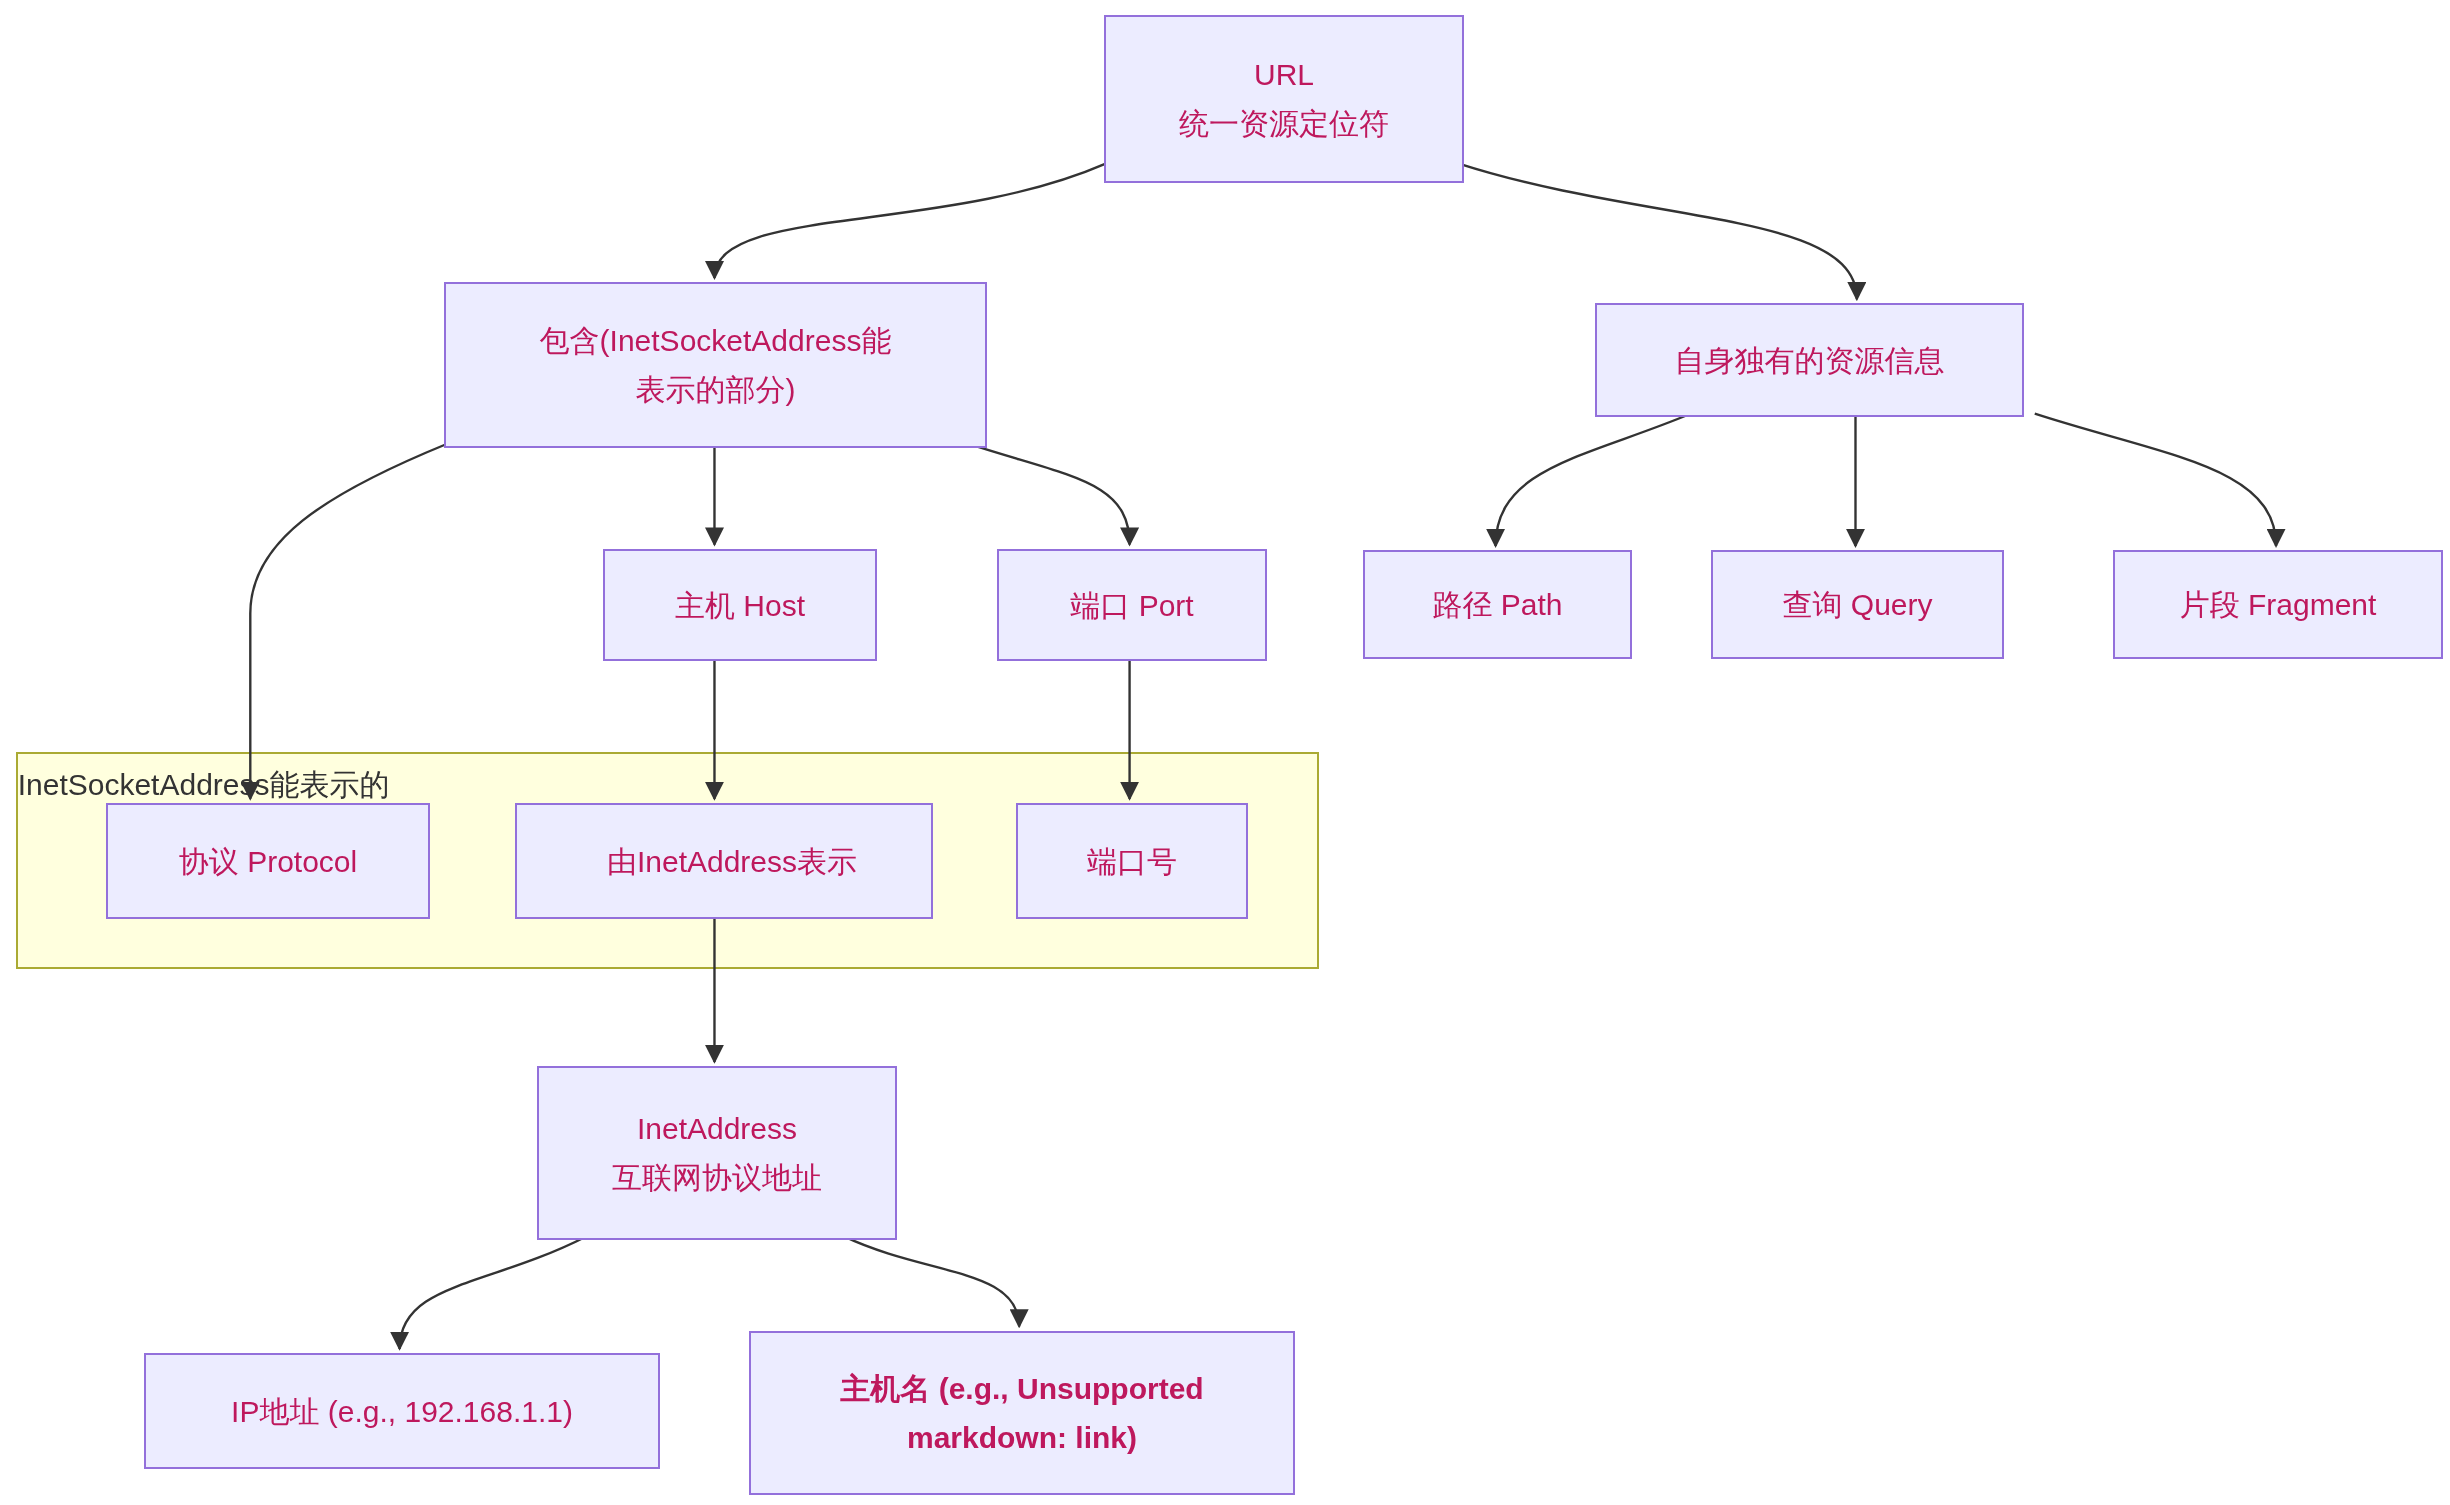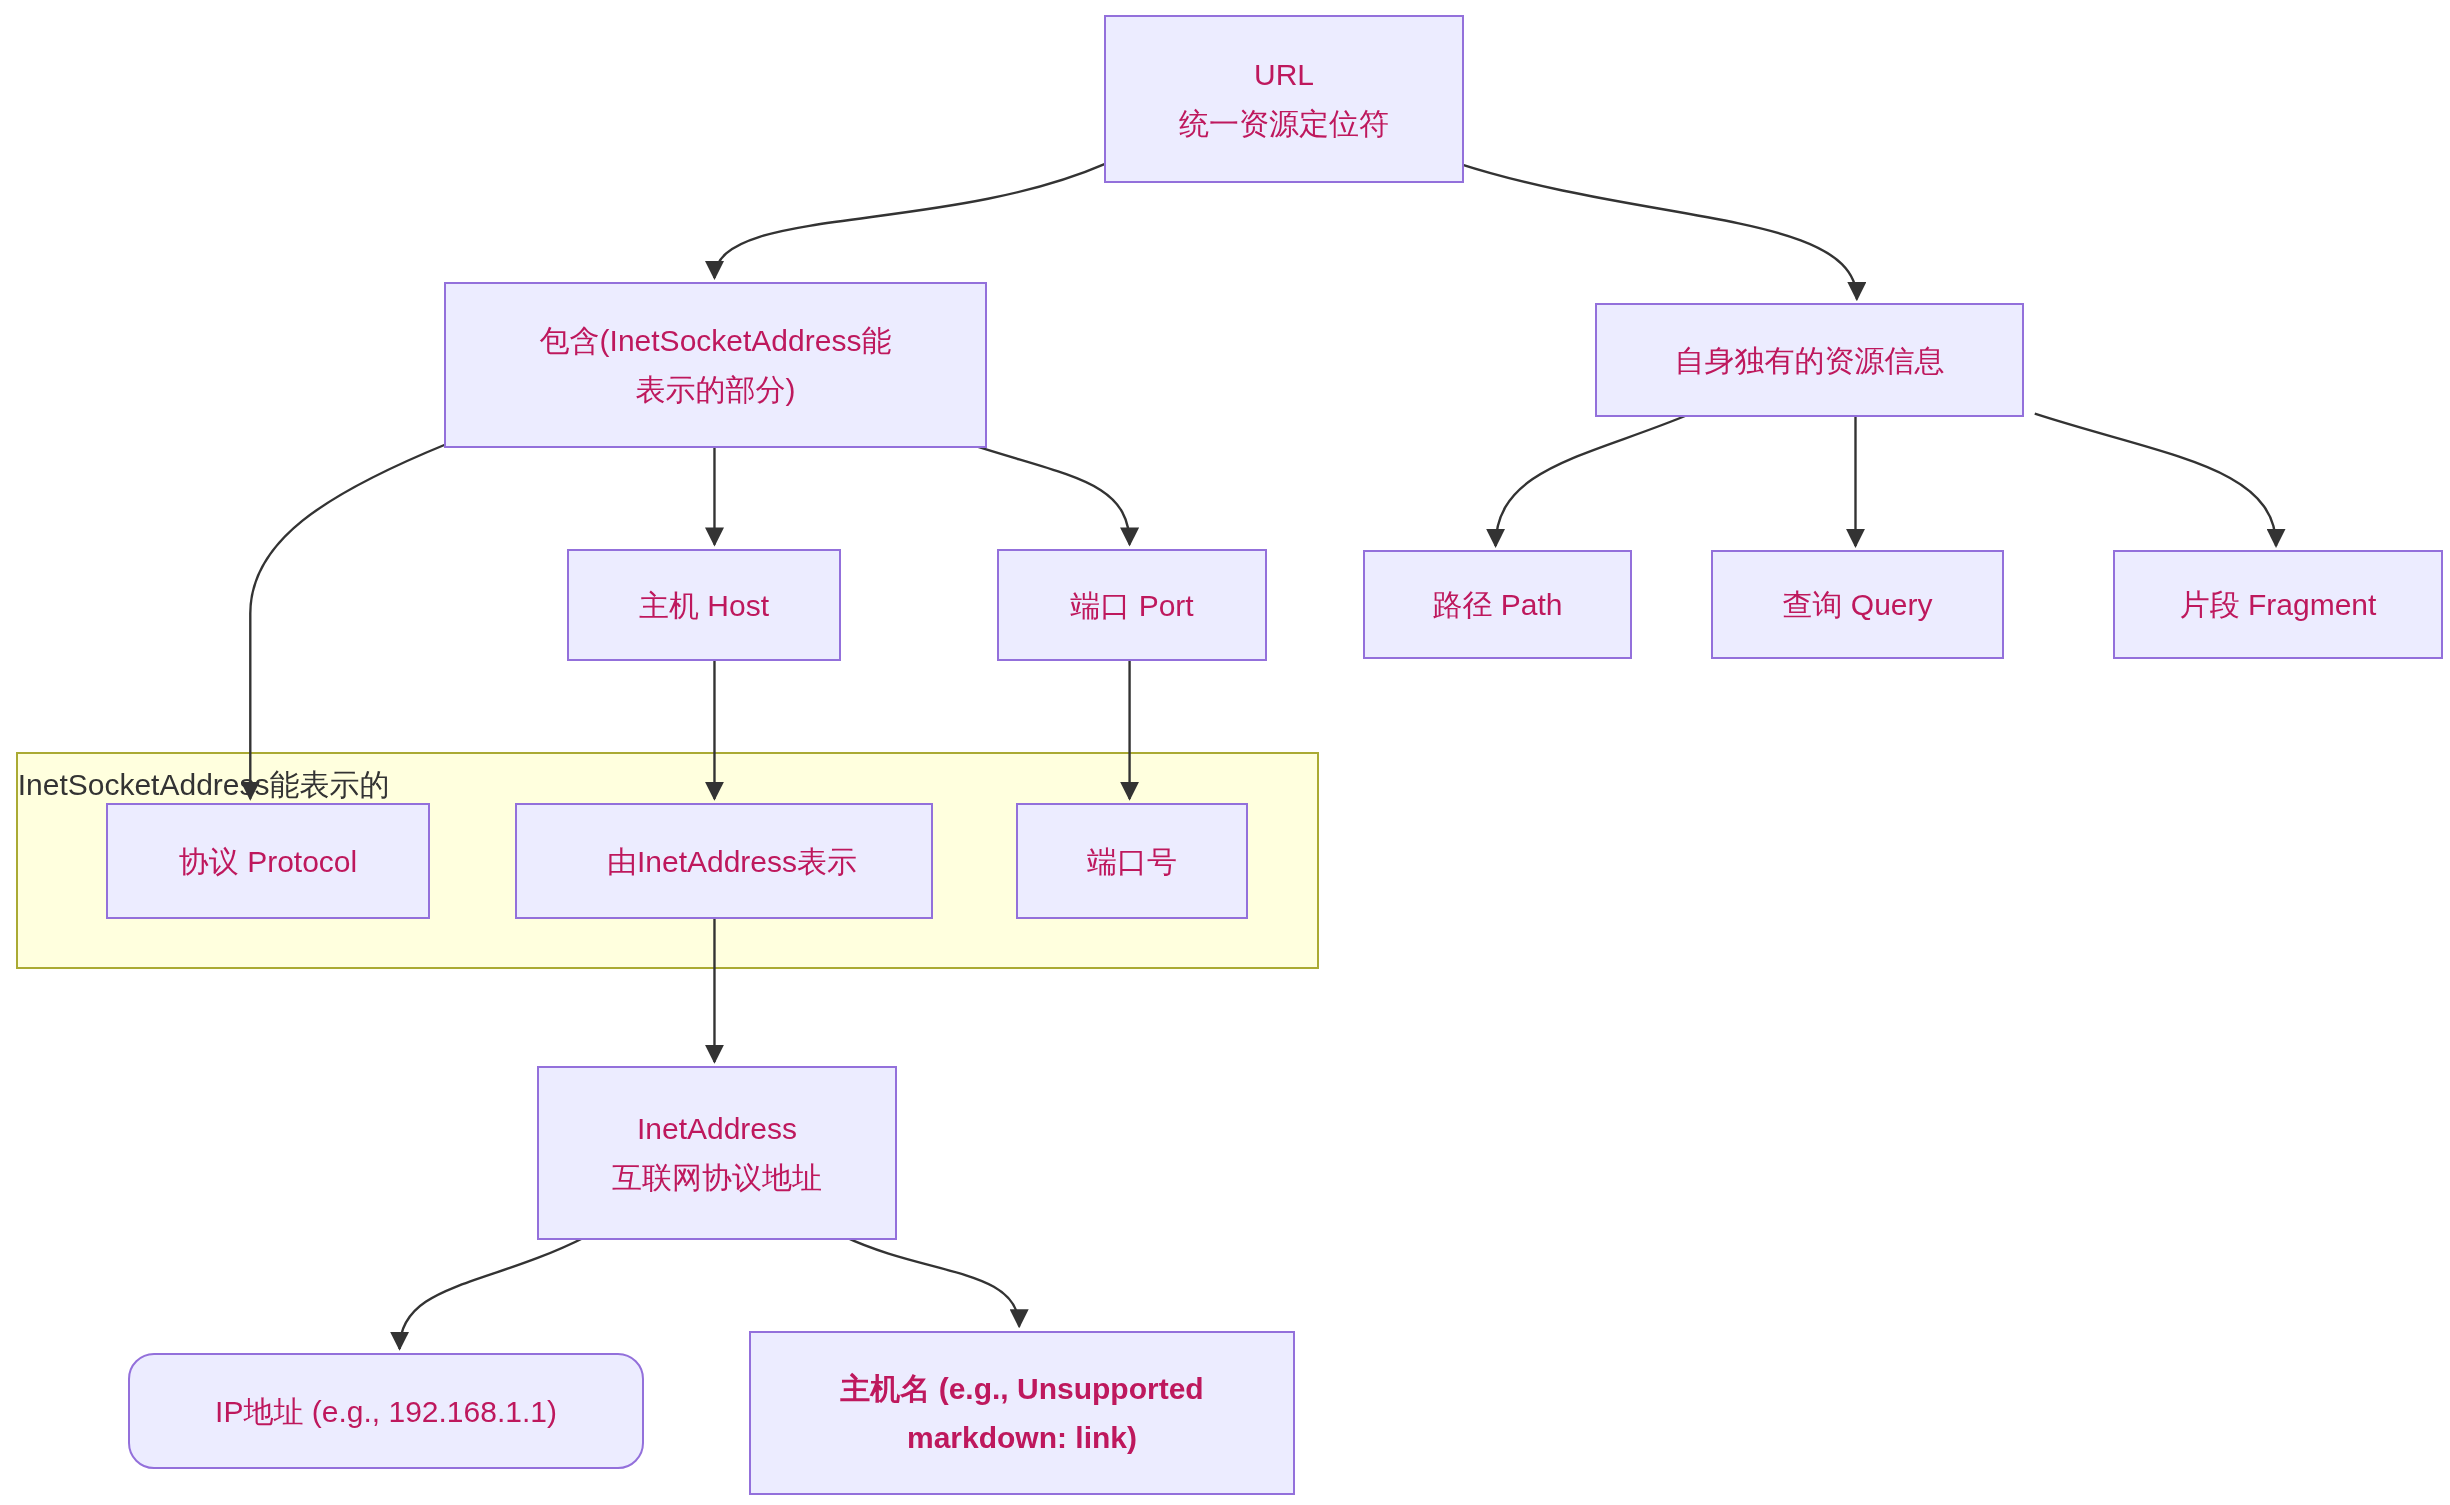--- a/index.html
+++ b/index.html
@@ -21,31 +21,31 @@
     position:absolute;top:11px;left:0;right:0;
     font-size:30px;color:#333333;
   }
   .edges{position:absolute;left:0;top:0;z-index:1;}
   .edge{fill:none;stroke:#333333;stroke-width:3.5px;}
 
   
   .n-url        {left:1104px;top:15px;  width:356px;height:164px;}
   .n-contains   {left:444px; top:282px; width:539px;height:162px;}
   .n-own        {left:1595px;top:303px; width:425px;height:110px;}
-  .n-host       {left:567px; top:549px; width:270px;height:108px;}
+  .n-host       {left:603px; top:549px; width:270px;height:108px;}
   .n-port       {left:997px;top:549px; width:266px;height:108px;}
   .n-path       {left:1363px;top:550px; width:265px;height:105px;}
   .n-query      {left:1711px;top:550px; width:289px;height:105px;}
   .n-fragment   {left:2113px;top:550px; width:326px;height:105px;}
   .n-cluster    {left:15.7px;  top:752px;width:1299px;height:213px;}
   .n-protocol   {left:90px; top:803px;width:320px;height:112px;margin-left:16px;}
   .n-repr       {left:515px; top:803px;width:398px;height:112px;padding-left:16px;}
   .n-portnum    {left:1016px;top:803px;width:228px;height:112px;}
   .n-inetaddress{left:537px; top:1066px;width:356px;height:170px;}
-  .n-ip         {left:128px; top:1353px;width:512px;height:112px;border-radius:26px;}
+  .n-ip         {left:144px; top:1353px;width:512px;height:112px;}
   .n-hostname   {left:749px;top:1331px;width:542px;height:160px;font-weight:bold;}
 </style>
 </head>
 <body>
 
 <div class="canvas">
 
   <div class="cluster n-cluster">
     <div class="cluster-title">InetSocketAddress能表示的</div>
   </div>

